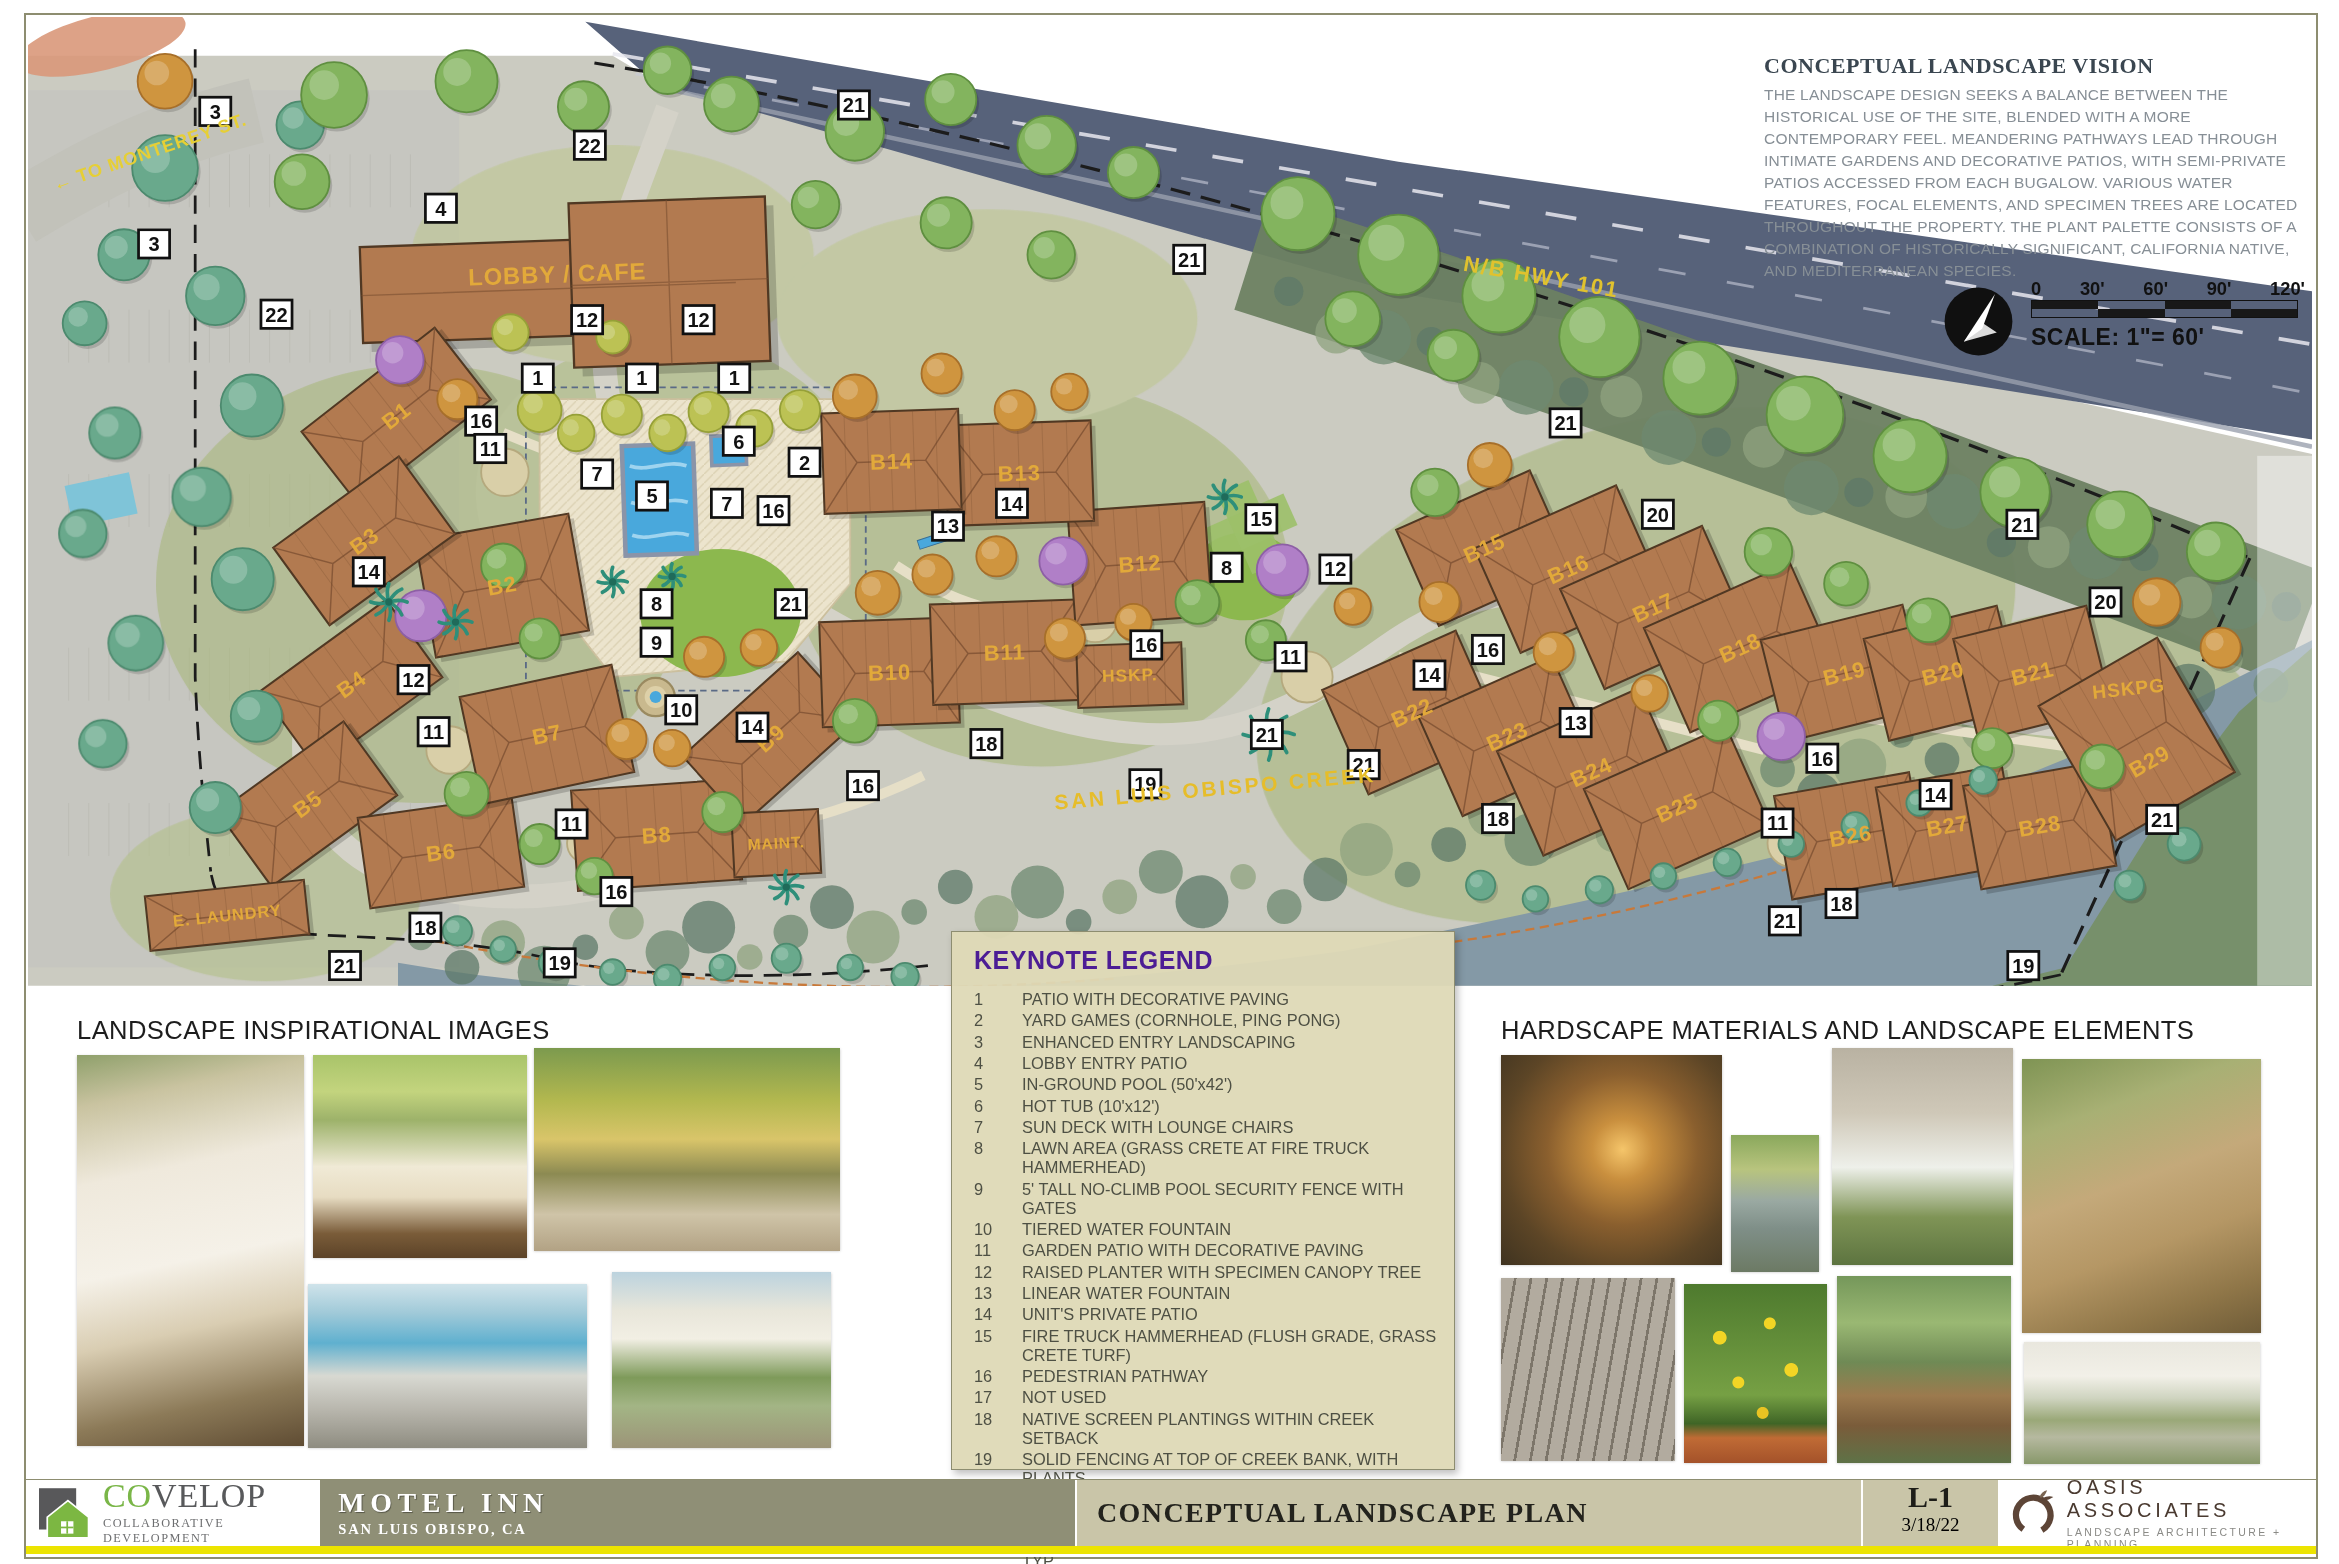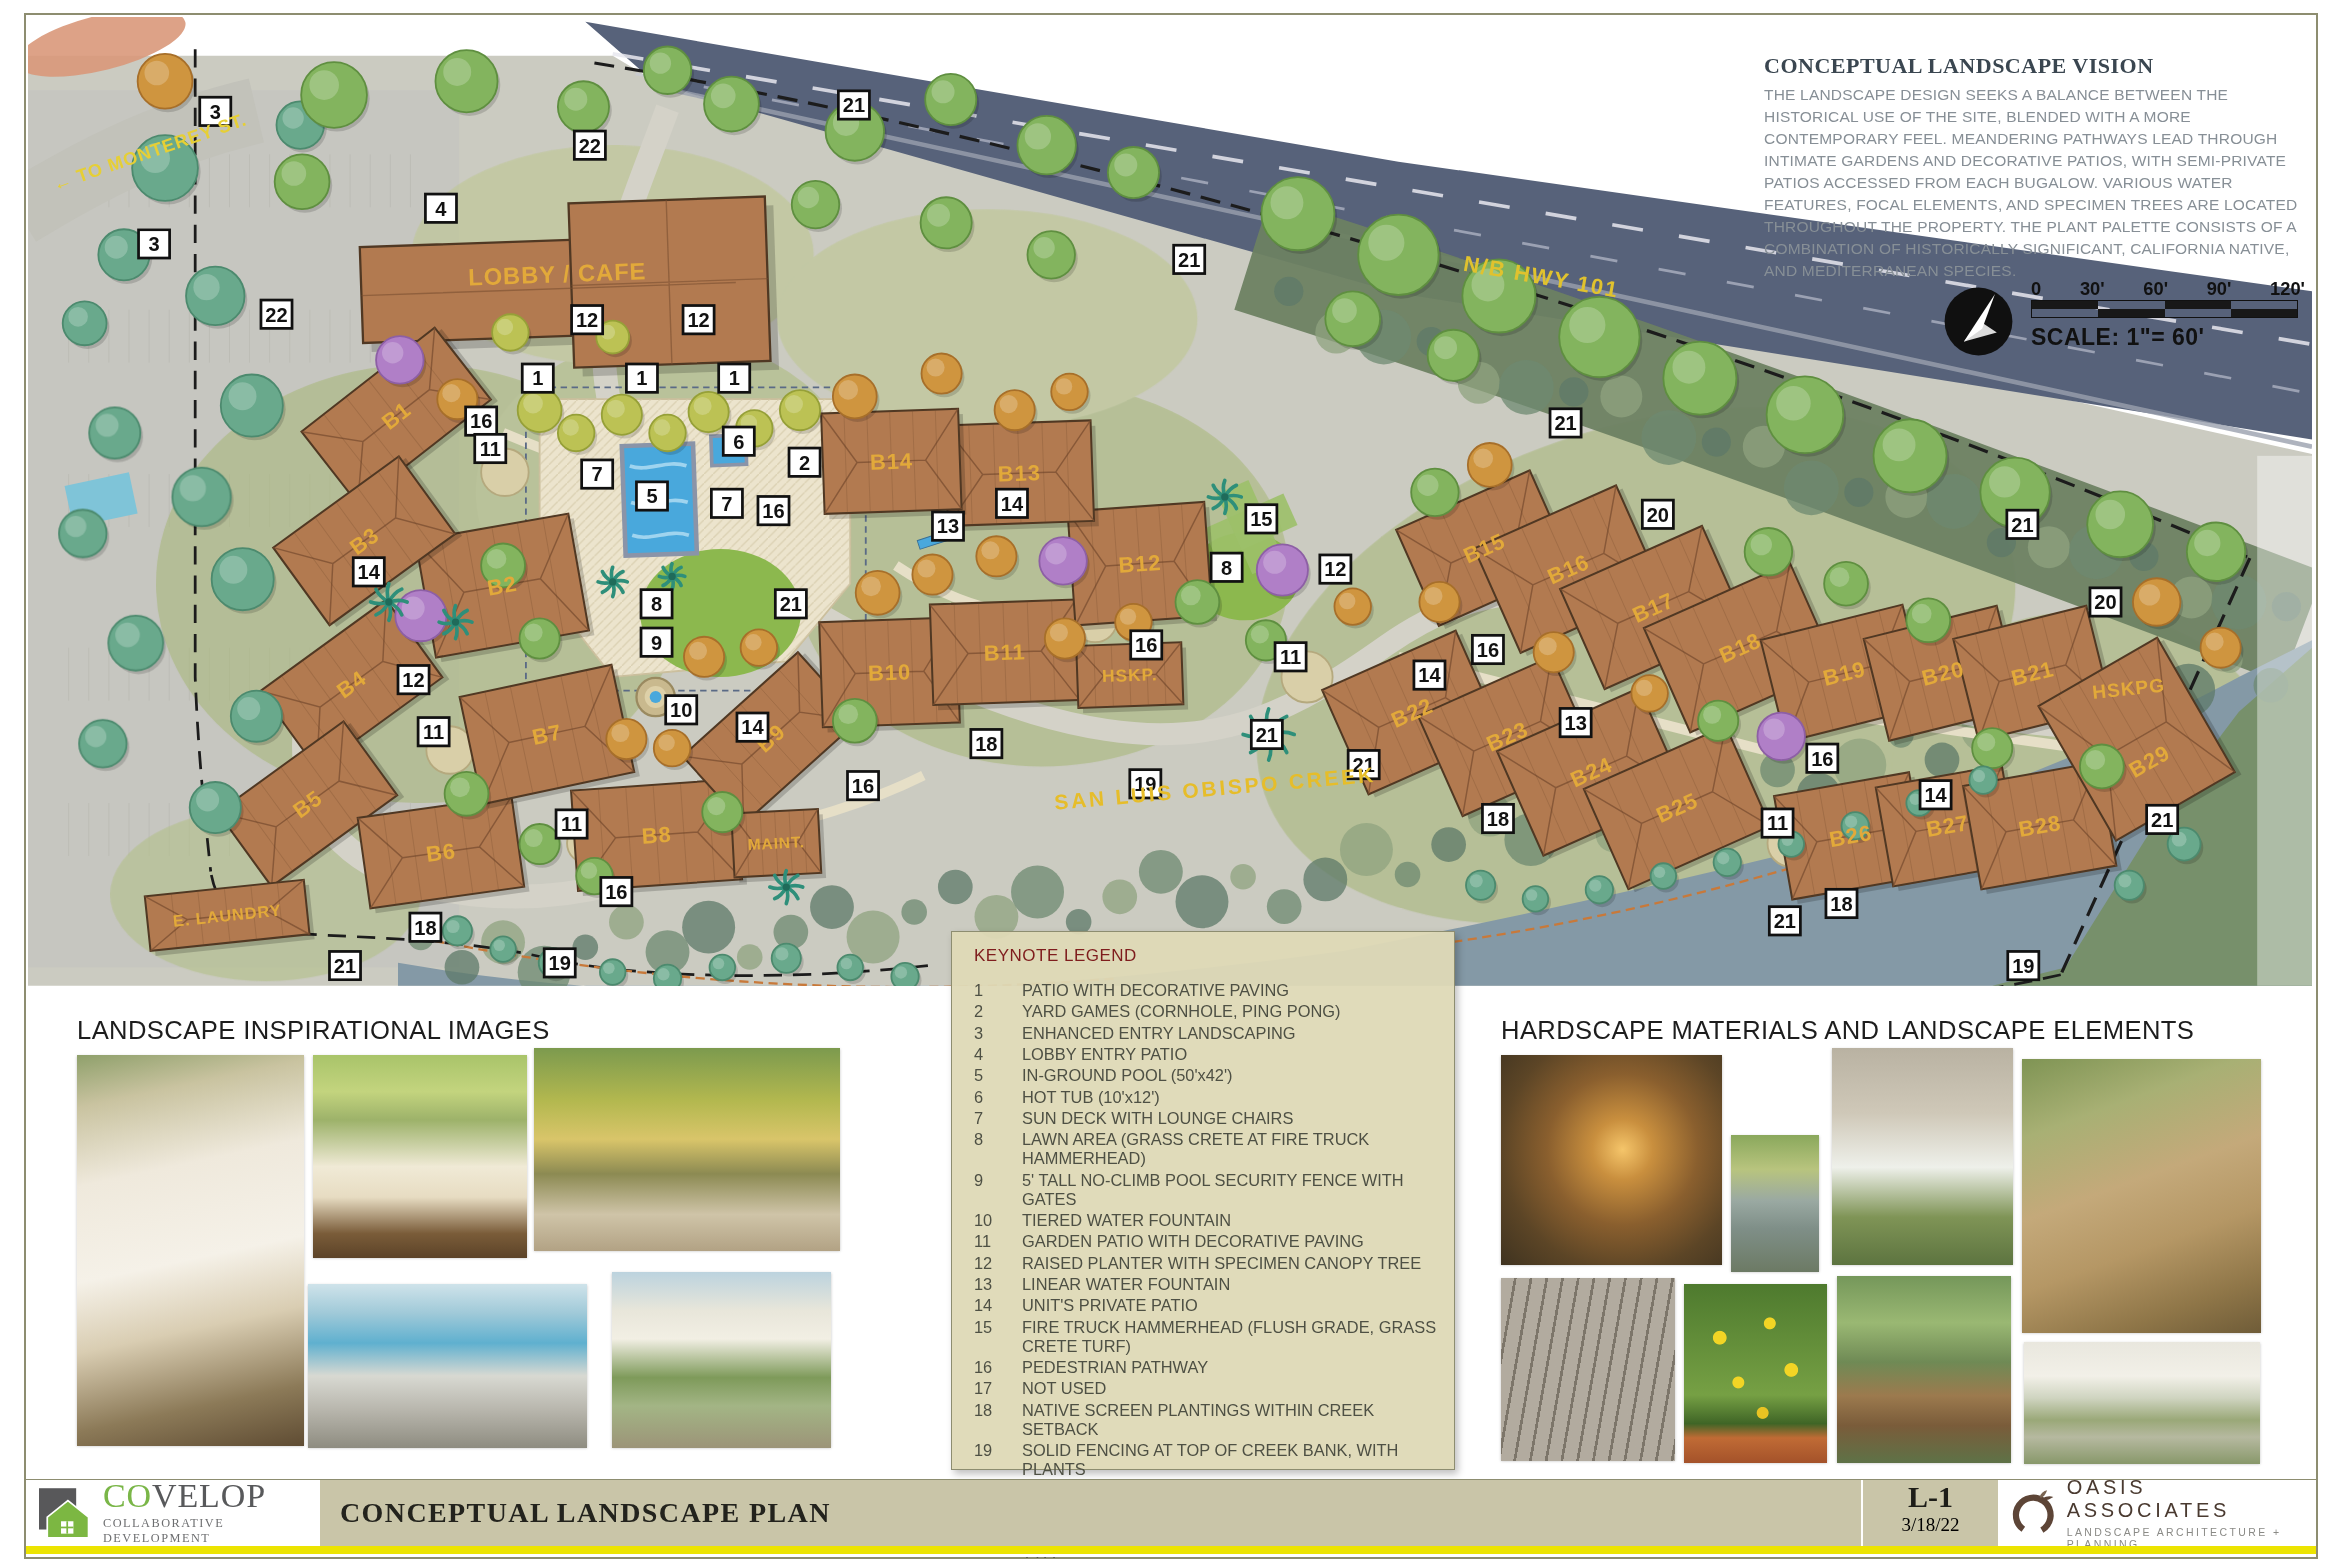--- a/index.html
+++ b/index.html
@@ -18,21 +18,21 @@
   #scale-inner{position:absolute;left:91px;top:0;width:274px;}
   #scale-ticks{display:flex;justify-content:space-between;font-size:18.3px;font-weight:700;color:#111;height:22px;}
   #scale-bar{position:relative;width:265px;height:16.4px;border:1.8px solid #111;display:flex;}
   #scale-bar .seg{width:25%;height:100%;position:relative;}
   #scale-bar .seg .fill{position:absolute;left:0;width:100%;height:50%;background:#181818;}
   #scale-bar .seg.top .fill{top:0;} #scale-bar .seg.bot .fill{bottom:0;}
   #scale-caption{margin-top:5.5px;font-size:23px;font-weight:700;color:#111;letter-spacing:0.5px;}
   
   #legend{position:absolute;left:925px;top:916px;width:504px;height:539px;background:rgba(222,217,182,.95);
           border:1.8px solid #8d8d70;box-shadow:2.7px 3.7px 7.3px rgba(0,0,0,.25);box-sizing:border-box;padding:14.6px 16.4px 9.1px 22px;}
-  #legend h2{margin:0 0 14.6px 0;font-size:17px;color:#7f1d1d;letter-spacing:0.5px;font-weight:400;}
+  #legend h2{margin:0 0 14.6px 0;font-size:25px;color:#4c1d95;letter-spacing:0.5px;font-weight:700;}
   #legend-items{display:grid;grid-template-columns:48px 1fr;row-gap:2.3px;font-size:16.4px;line-height:1.16;color:#4e5044;font-weight:500;}
   
   .section-title{position:absolute;font-size:25.6px;font-weight:400;color:#1d1d1d;letter-spacing:0.4px;}
   .photo{position:absolute;box-shadow:0 0.9px 2.7px rgba(0,0,0,.25);}
   .ph-entry{background:linear-gradient(168deg,#8fa06b 0%,#c9c3a0 12%,#efe9dc 30%,#f5f1e8 52%,#d9cdb2 68%,#8c7a58 86%,#5f4c33 100%);}
   .ph-sofa{background:linear-gradient(180deg,#a9c46a 0%,#c3d47e 18%,#9db26a 32%,#f0ead6 55%,#e7dcc2 70%,#7a5c39 88%,#5c4328 100%);}
   .ph-dining{background:linear-gradient(180deg,#7c9a4e 0%,#b3b84f 26%,#d9c56a 45%,#8c8a52 62%,#cfc4a8 82%,#b2a284 100%);}
   .ph-pool{background:linear-gradient(180deg,#cfe3ea 0%,#9fc9d8 18%,#5fb0cf 36%,#d8d9d2 56%,#b9b7ae 76%,#8e8c80 100%);}
   .ph-court{background:linear-gradient(180deg,#bcd3de 0%,#e8e6da 22%,#f2efe4 38%,#7e9a5a 60%,#a3b585 76%,#9c9478 100%);}
   .ph-fire{background:radial-gradient(circle at 55% 45%,#f5c56a 0%,#c98f3e 18%,#8a5f2e 45%,#5c4526 72%,#3f3320 100%);}
@@ -1449,20 +1449,24 @@
           <polygon points="12,42 42,18 72,42 72,72 12,72" fill="#7cb742" stroke="#ffffff" stroke-width="2.5"></polygon>
           <rect x="32" y="48" width="18" height="18" fill="#ffffff"></rect>
           <line x1="41" y1="48" x2="41" y2="66" stroke="#7cb742" stroke-width="2.5"></line>
           <line x1="32" y1="57" x2="50" y2="57" stroke="#7cb742" stroke-width="2.5"></line>
         </svg>
         <div id="covelop-text">
           <div class="l1"><span class="co">CO</span><span class="velop">VELOP</span></div>
           <div class="l2">COLLABORATIVE DEVELOPMENT</div>
         </div>
       </div>
+      <div class="fcell" id="cell-project">
+        <div class="name">MOTEL INN</div>
+        <div class="loc">SAN LUIS OBISPO, CA</div>
+      </div>
       <div class="fcell" id="cell-title">
         <div class="t">CONCEPTUAL LANDSCAPE PLAN</div>
       </div>
       <div class="fcell" id="cell-sheet">
         <div class="no">L-1</div>
         <div class="dt">3/18/22</div>
       </div>
       <div class="fcell" id="cell-oasis">
         <svg width="57" height="58" viewBox="0 0 70 70">
           <circle cx="35" cy="38" r="25" fill="none" stroke="#5d4537" stroke-width="9" stroke-dasharray="128 30" transform="rotate(125 35 38)"></circle>

